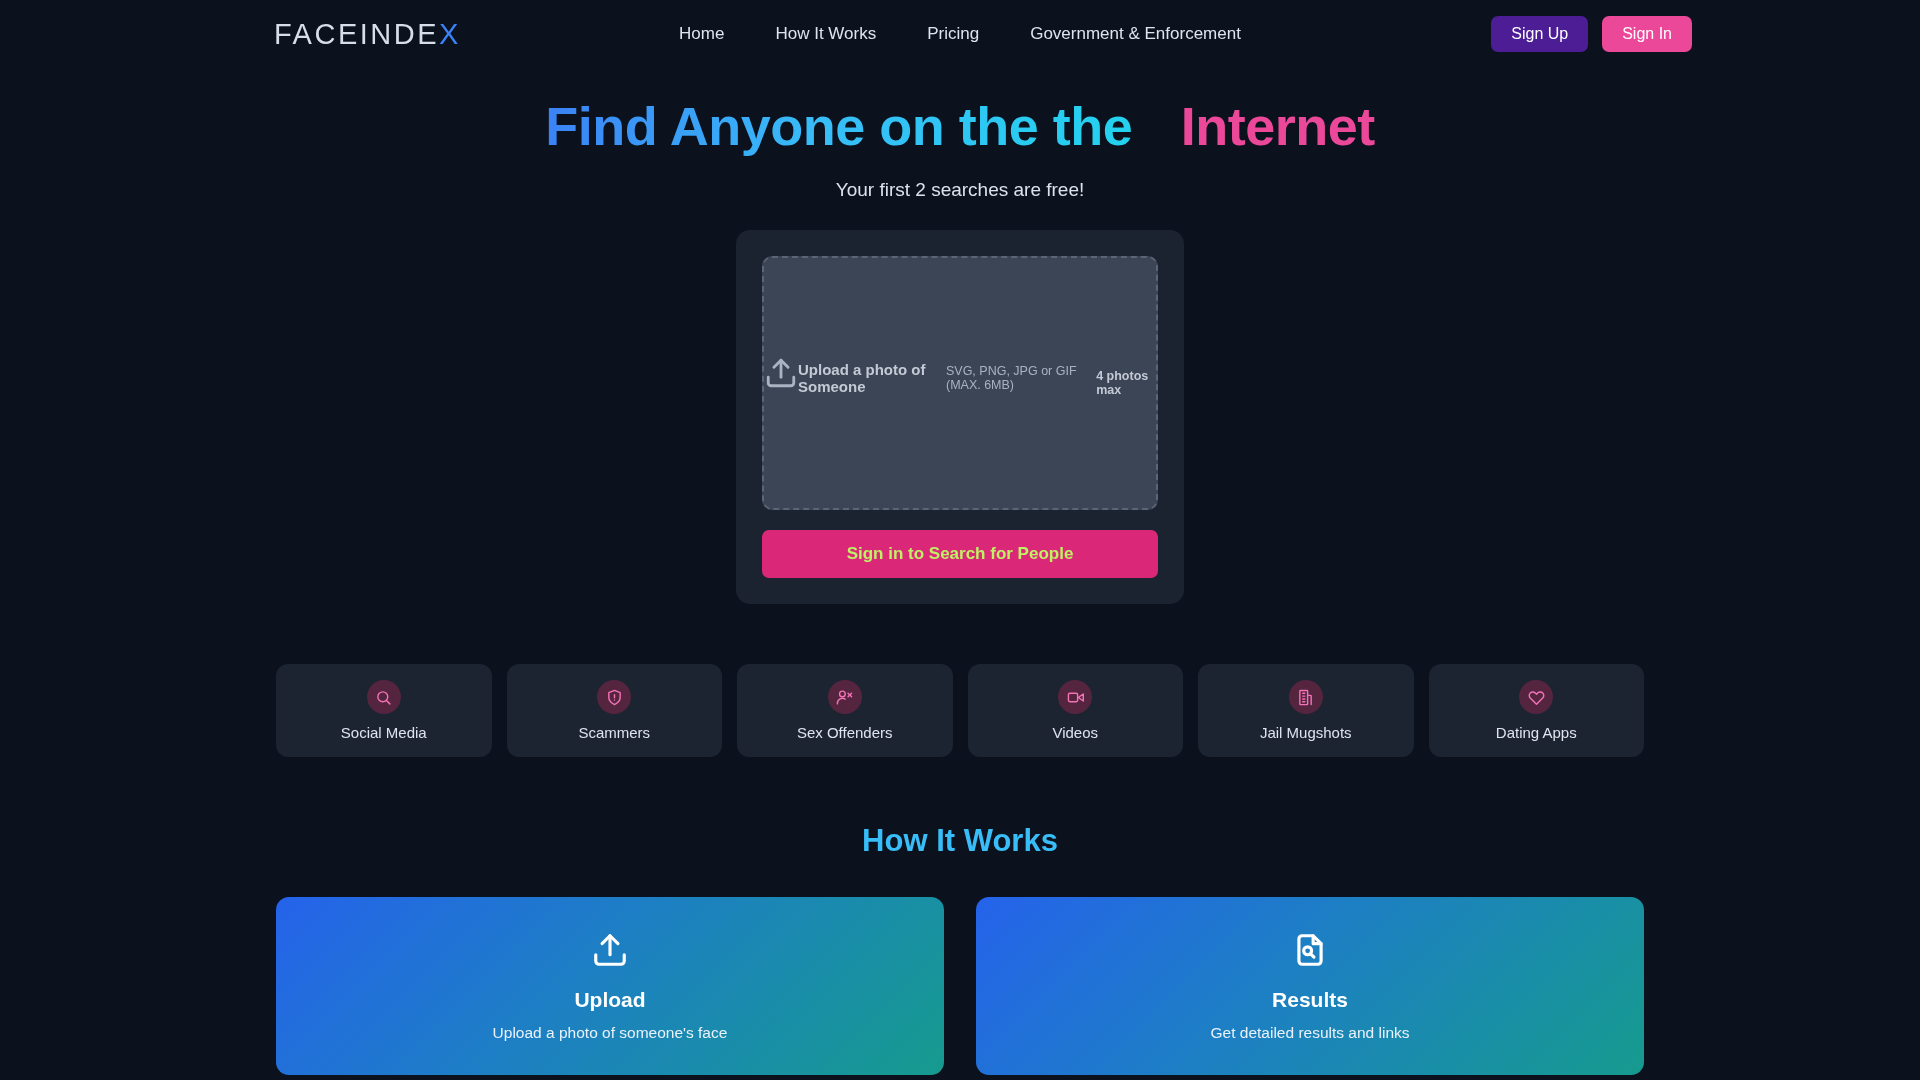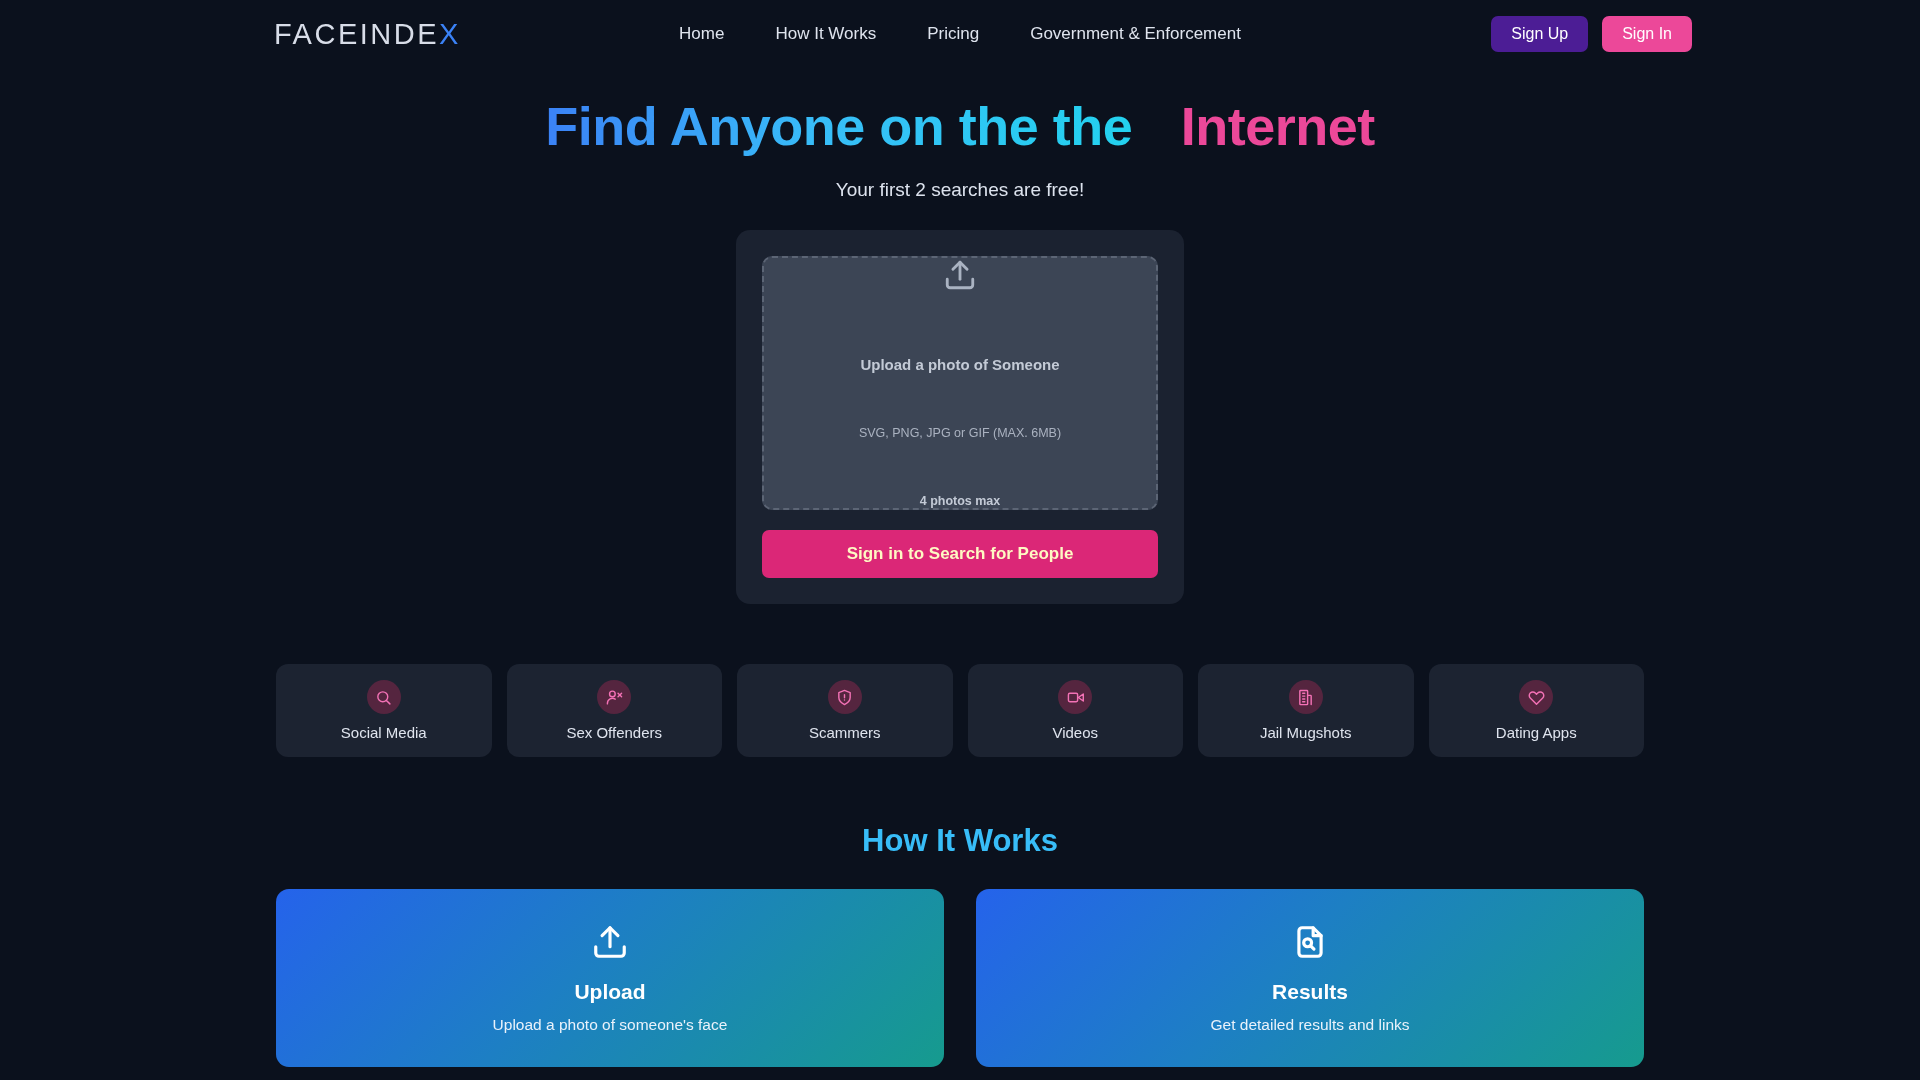--- a/index.html
+++ b/index.html
@@ -98,42 +98,42 @@
     background: #1b2230;
     border-radius: 14px;
     padding: 26px;
   }
   .dropzone {
     height: 254px;
     border: 2px dashed #5c6575;
     border-radius: 10px;
     background: #3c4555;
     display: flex;
-    flex-direction: column;
+    flex-direction: row;
     align-items: center;
     justify-content: space-between;
     cursor: pointer;
   }
   .dz-icon { margin-bottom: 16px; }
   .dz-title {
     font-size: 15px;
     font-weight: 700;
     color: #c3cad6;
     margin-bottom: 10px;
   }
   .dz-formats { font-size: 12.5px; color: #aab2c0; margin-bottom: 10px; }
   .dz-max { font-size: 12.5px; color: #c3cad6; font-weight: 700; }
 
   .search-btn {
     margin-top: 20px;
     width: 100%;
     background: #db2777;
     border: none;
     border-radius: 7px;
-    color: #fef9c3;
+    color: #bef264;
     font-size: 17px;
     font-weight: 700;
     font-family: inherit;
     padding: 14px 0;
     cursor: pointer;
   }
 
   
   .categories {
     display: flex;
@@ -183,20 +183,21 @@
   .hiw-card {
     flex: 1;
     border-radius: 13px;
     height: 178px;
     background: linear-gradient(135deg, #2563eb 0%, #1d7fc4 45%, #169b8e 100%);
     display: flex;
     flex-direction: column;
     align-items: center;
     justify-content: center;
     cursor: pointer;
+    margin-top: 8px;
   }
   .hiw-icon { margin-bottom: 15px; }
   .hiw-name {
     font-size: 21px;
     font-weight: 700;
     color: #ffffff;
     margin-bottom: 12px;
   }
   .hiw-desc { font-size: 15.5px; color: #eaf2fb; }
 </style>
@@ -251,38 +252,38 @@
         <circle cx="11" cy="11" r="7"></circle>
           <line x1="16.5" y1="16.5" x2="21" y2="21"></line>
       </svg>
     </span>
     <span class="cat-label">Social Media</span>
   </div>
 
   <div class="cat-card">
     <span class="cat-icon-wrap">
       <svg width="17" height="17" viewBox="0 0 24 24" fill="none" stroke="#f472b6" stroke-width="2" stroke-linecap="round" stroke-linejoin="round">
+        <path d="M12 22s8-4 8-10V5l-8-3-8 3v7c0 6 8 10 8 10z"></path>
+        <line x1="12" y1="8" x2="12" y2="12.5"></line>
+          <line x1="12" y1="15.5" x2="12" y2="15.6"></line>
+      </svg>
+    </span>
+    <span class="cat-label">Scammers</span>
+  </div>
+
+  <div class="cat-card">
+    <span class="cat-icon-wrap">
+      <svg width="17" height="17" viewBox="0 0 24 24" fill="none" stroke="#f472b6" stroke-width="2" stroke-linecap="round" stroke-linejoin="round">
         <circle cx="9" cy="7" r="4"></circle>
         <path d="M2 21v-1a7 7 0 0 1 11-5.7"></path>
         <line x1="17" y1="6" x2="22" y2="11"></line>
           <line x1="22" y1="6" x2="17" y2="11"></line>
       </svg>
     </span>
     <span class="cat-label">Sex Offenders</span>
-  </div>
-
-  <div class="cat-card">
-    <span class="cat-icon-wrap">
-      <svg width="17" height="17" viewBox="0 0 24 24" fill="none" stroke="#f472b6" stroke-width="2" stroke-linecap="round" stroke-linejoin="round">
-        <path d="M12 22s8-4 8-10V5l-8-3-8 3v7c0 6 8 10 8 10z"></path>
-        <line x1="12" y1="8" x2="12" y2="12.5"></line>
-          <line x1="12" y1="15.5" x2="12" y2="15.6"></line>
-      </svg>
-    </span>
-    <span class="cat-label">Scammers</span>
   </div>
 
   <div class="cat-card">
     <span class="cat-icon-wrap">
       <svg width="17" height="17" viewBox="0 0 24 24" fill="none" stroke="#f472b6" stroke-width="2" stroke-linecap="round" stroke-linejoin="round">
         <rect x="2" y="6" width="13" height="12" rx="2"></rect>
         <polygon points="23 7 16 12 23 17 23 7"></polygon>
       </svg>
     </span>
     <span class="cat-label">Videos</span>

